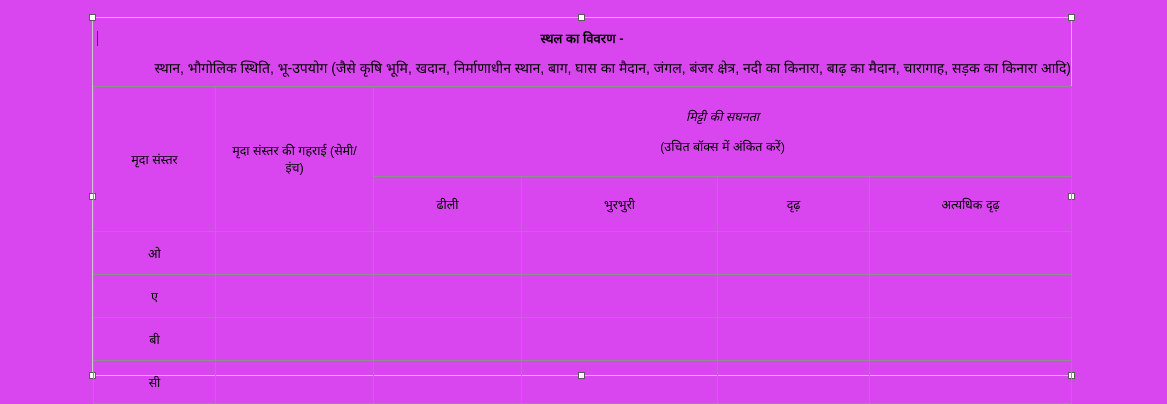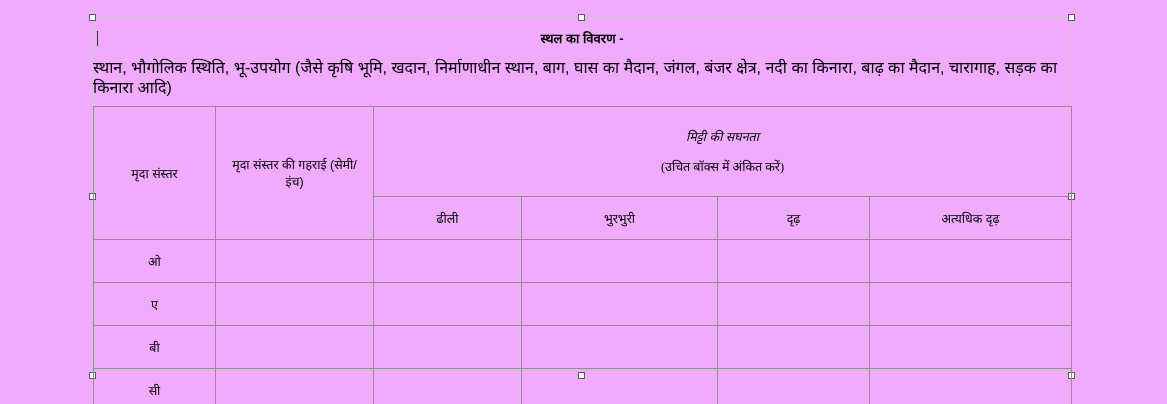--- a/index.html
+++ b/index.html
@@ -10,21 +10,21 @@
   body {
     width: 1167px;
     height: 404px;
     font-family: "Liberation Sans", sans-serif;
     overflow: hidden;
   }
   .canvas {
     position: relative;
     width: 1167px;
     height: 404px;
-    background: #f0abfc;
+    background: #d946ef;
   }
   
   .selection {
     position: absolute;
     left: 92px;
     top: 17px;
     width: 980px;
     height: 359px;
     box-sizing: border-box;
     border: 1px solid #c9c9c9;
@@ -71,22 +71,22 @@
   }
   .title {
     text-align: center;
     font-size: 13px;
     font-weight: bold;
     color: #000000;
     line-height: 20px;
     padding-top: 5px;
   }
   .subtitle {
-    text-align: left;
-    font-size: 16px;
+    text-align: right;
+    font-size: 14px;
     color: #000000;
     line-height: 20px;
     padding-top: 9px;
   }
 
   table.grid {
     border-collapse: collapse;
     width: 978px;
     table-layout: fixed;
     margin: 0;
@@ -97,27 +97,27 @@
     color: #000000;
     text-align: center;
     vertical-align: middle;
     padding: 4px 6px;
     box-sizing: border-box;
   }
   td.tall-head {
     height: 90px;
   }
   td.sub-head {
-    height: 43px;
+    height: 55px;
   }
   td.body-row {
     height: 43px;
   }
   .head-line1 { line-height: 22px; font-style: italic; }
-  .head-line2 { line-height: 22px; padding-top: 8px; font-family: Liberation Serif, serif; }
+  .head-line2 { line-height: 22px; padding-top: 8px; }
 </style>
 </head>
 <body>
 
 <div class="canvas">
 
   <div class="selection">
     <span class="handle h-tl"></span>
     <span class="handle h-tc"></span>
     <span class="handle h-tr"></span>

